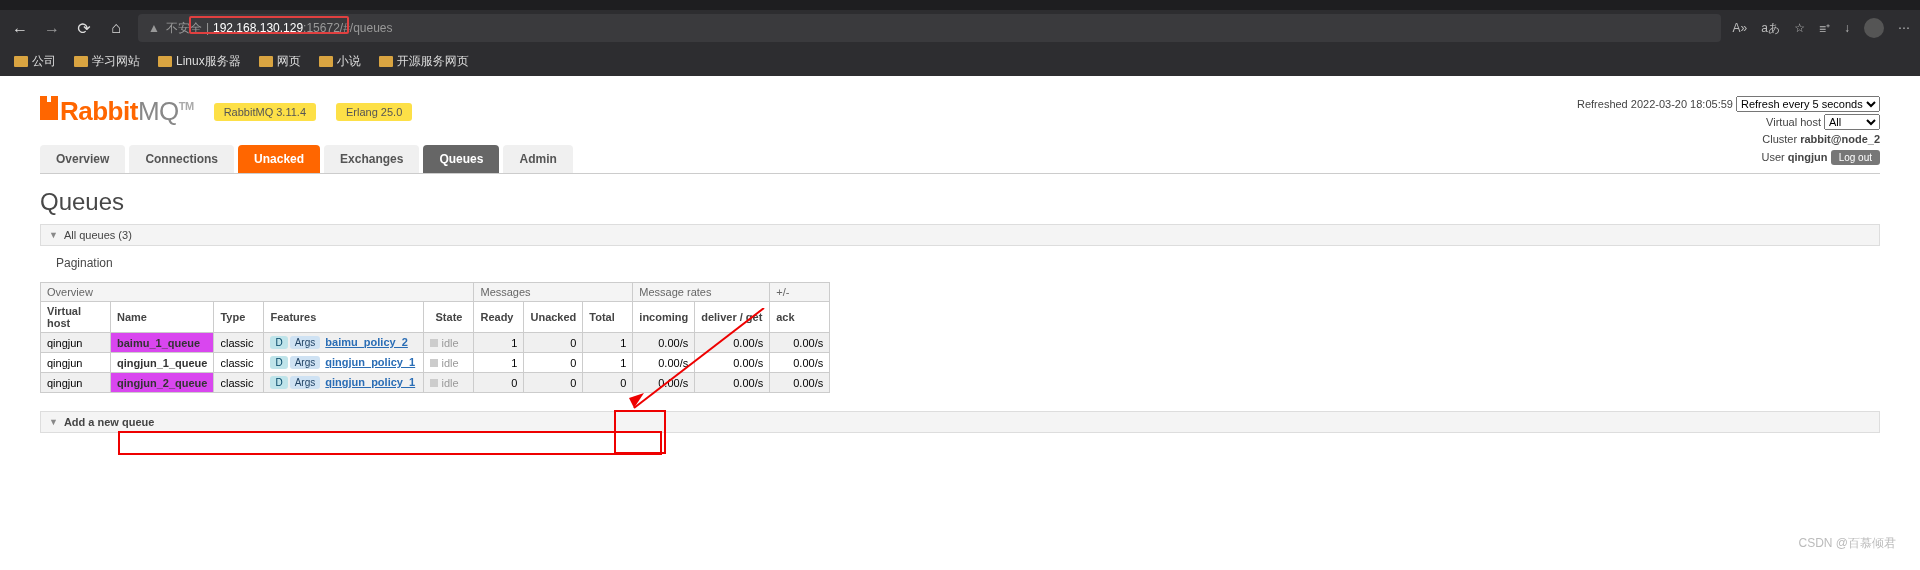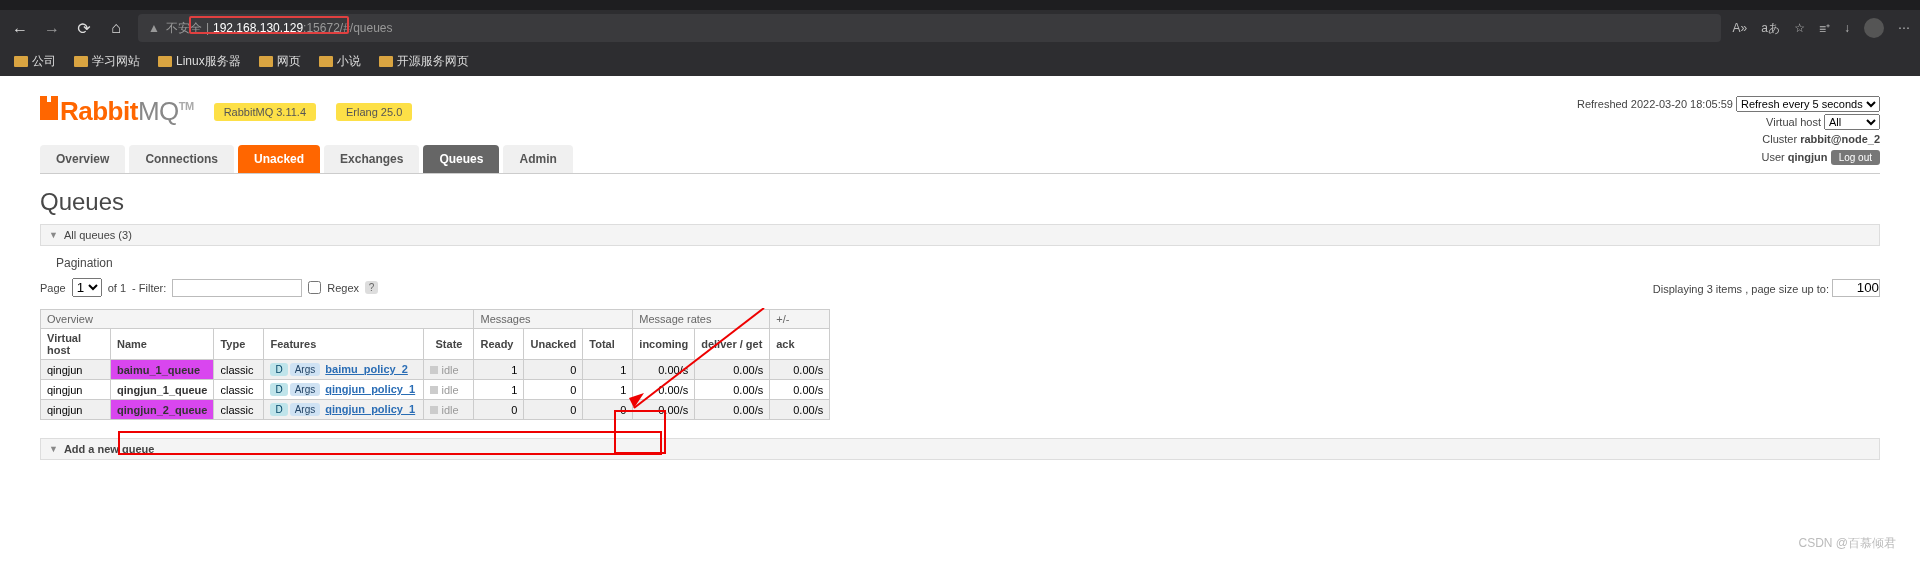--- a/index.html
+++ b/index.html
@@ -161,36 +161,20 @@
 
   <h1 class="queues">Queues</h1>
 
   <div class="sec-header">
     <span class="arrow">▼</span>
     <span>All queues (3)</span>
   </div>
 
   <div class="pag-label">Pagination</div>
 
-  <div class="filter-row">
-    <div class="filter-left">
-      <span>Page</span>
-      <select><option>1</option></select>
-      <span>of 1</span>
-      <span>- Filter:</span>
-      <input type="text" style="width: 130px;">
-      <input type="checkbox" style="">
-      <span>Regex</span>
-      <span class="help">?</span>
-    </div>
-    <div>
-      <span>Displaying 3 items , page size up to:</span>
-      <input type="text" style="width: 48px; text-align: right;" value="100">
-    </div>
-  </div>
 
   <table class="q-table" style="position:relative;">
     <tbody>
         <tr>
       <th class="grp-h" colspan="5">Overview</th>
       <th class="grp-h" colspan="3">Messages</th>
       <th class="grp-h" colspan="3">Message rates</th>
       <th class="grp-h plus-cell">+/-</th>
     </tr>
     <tr>

